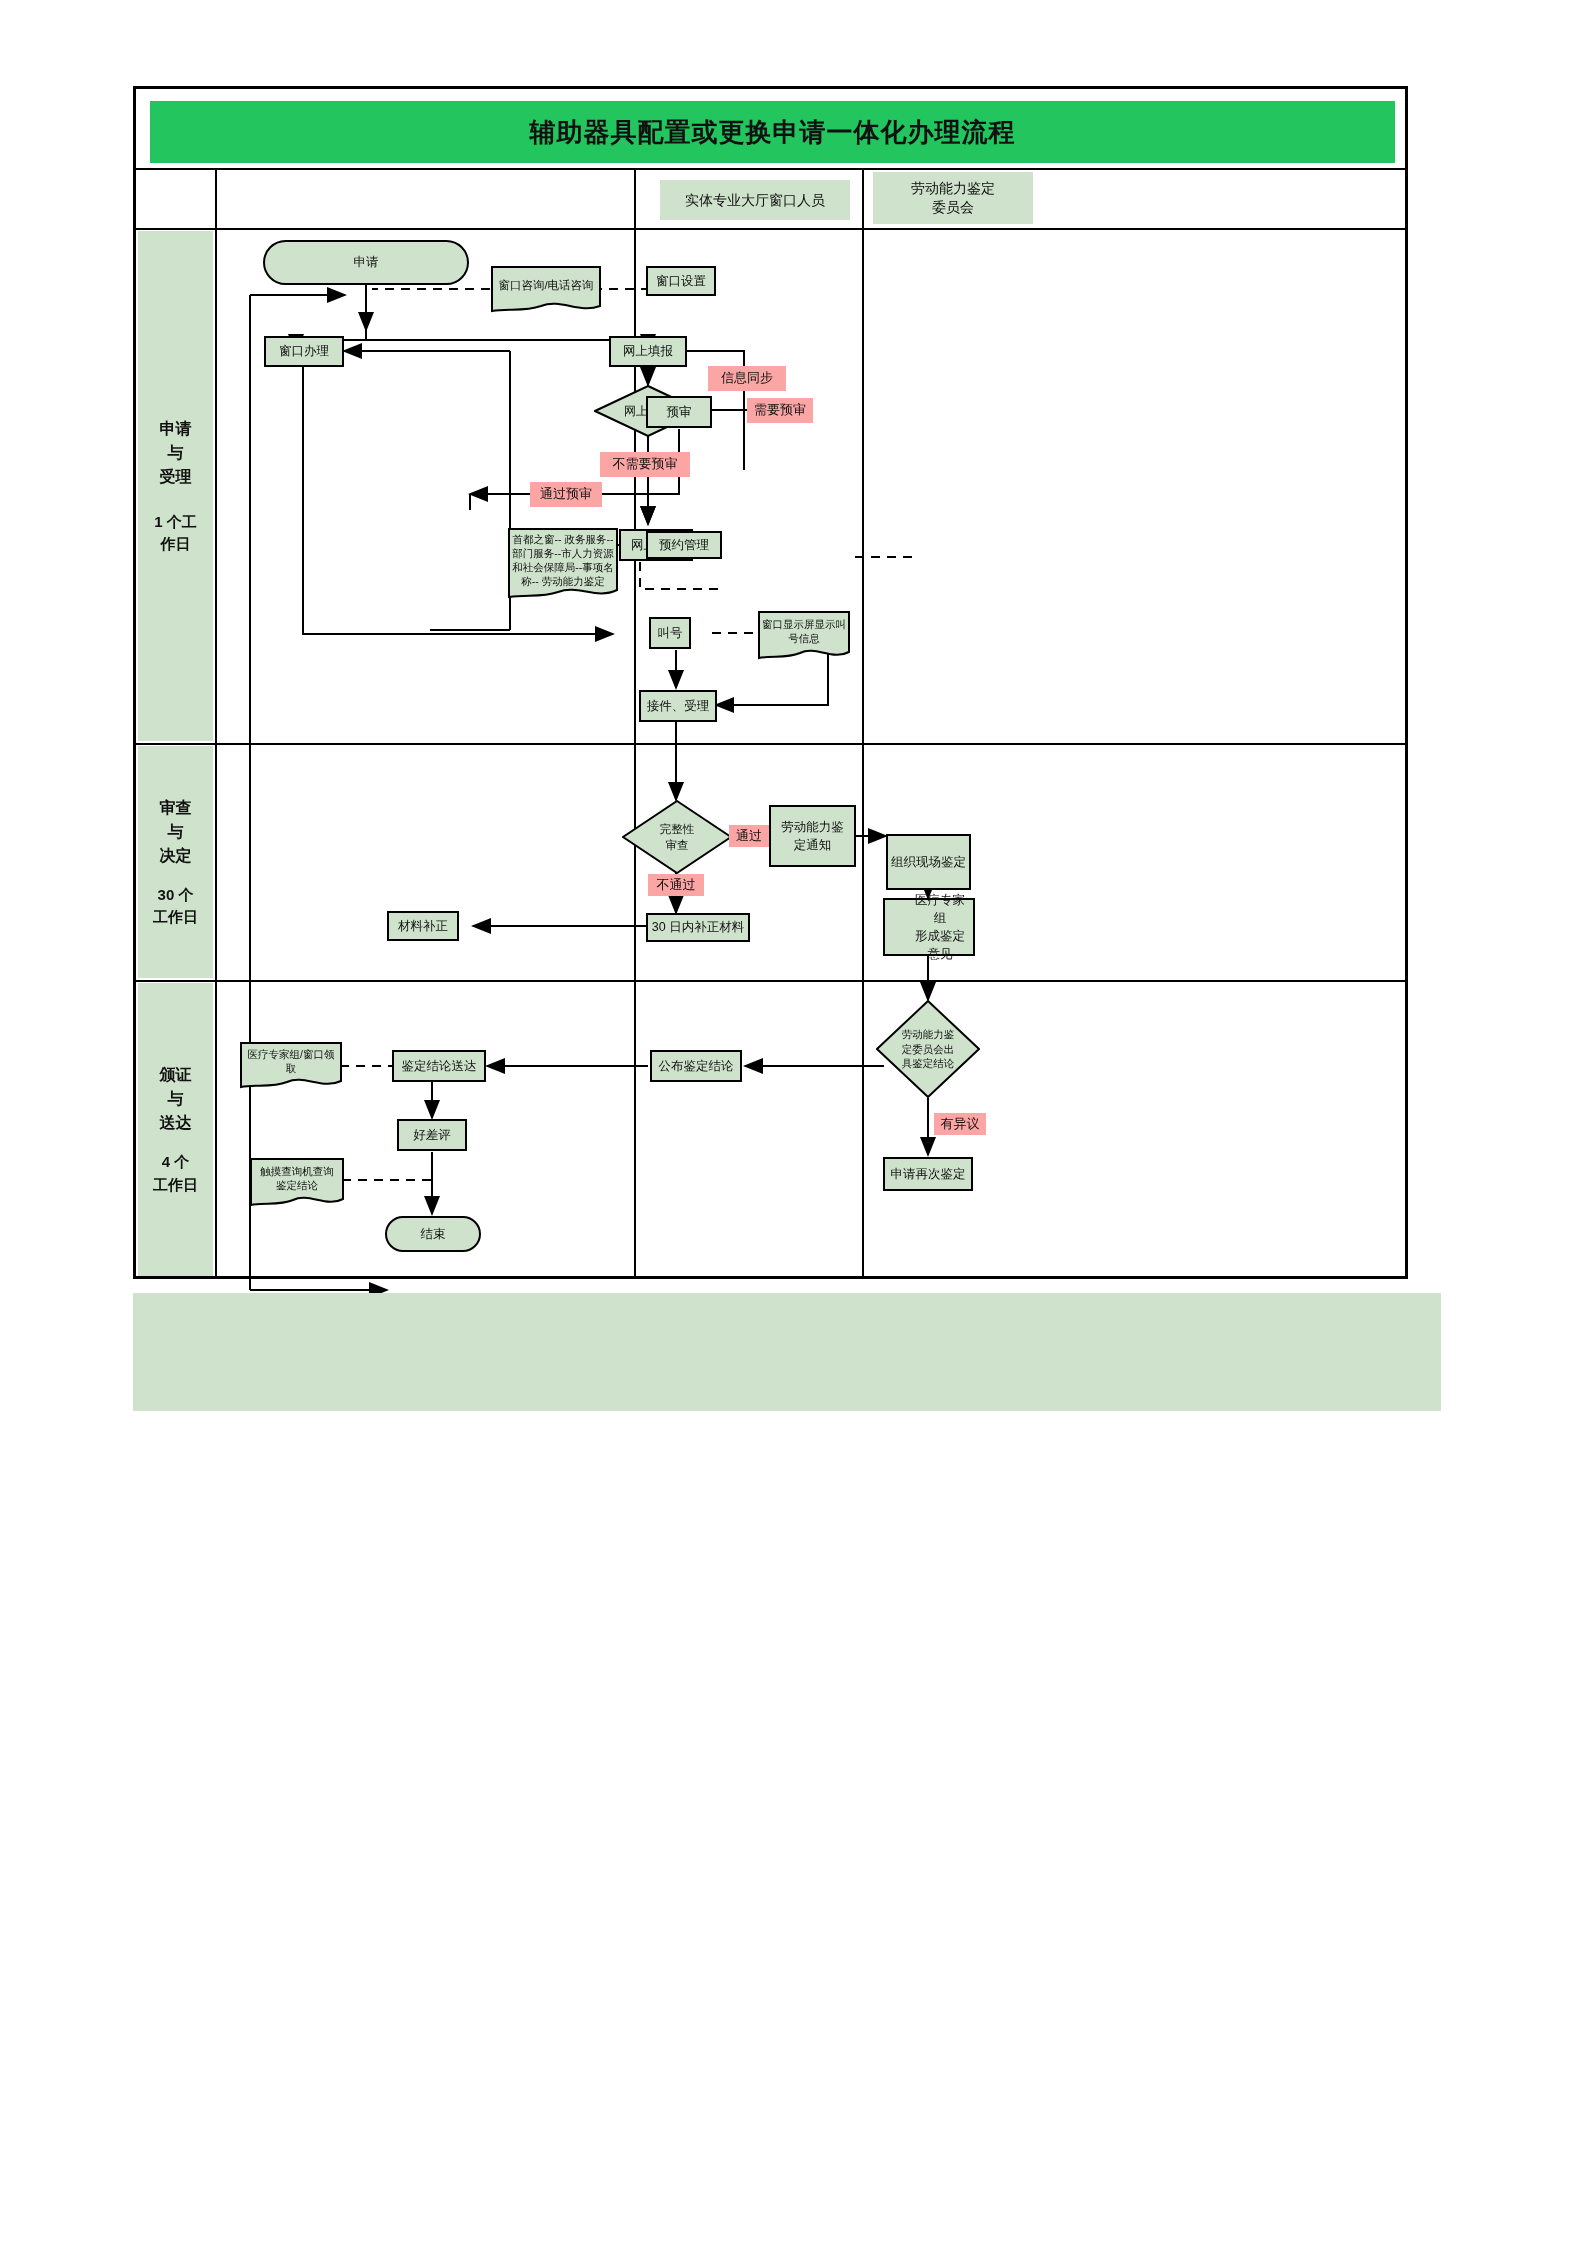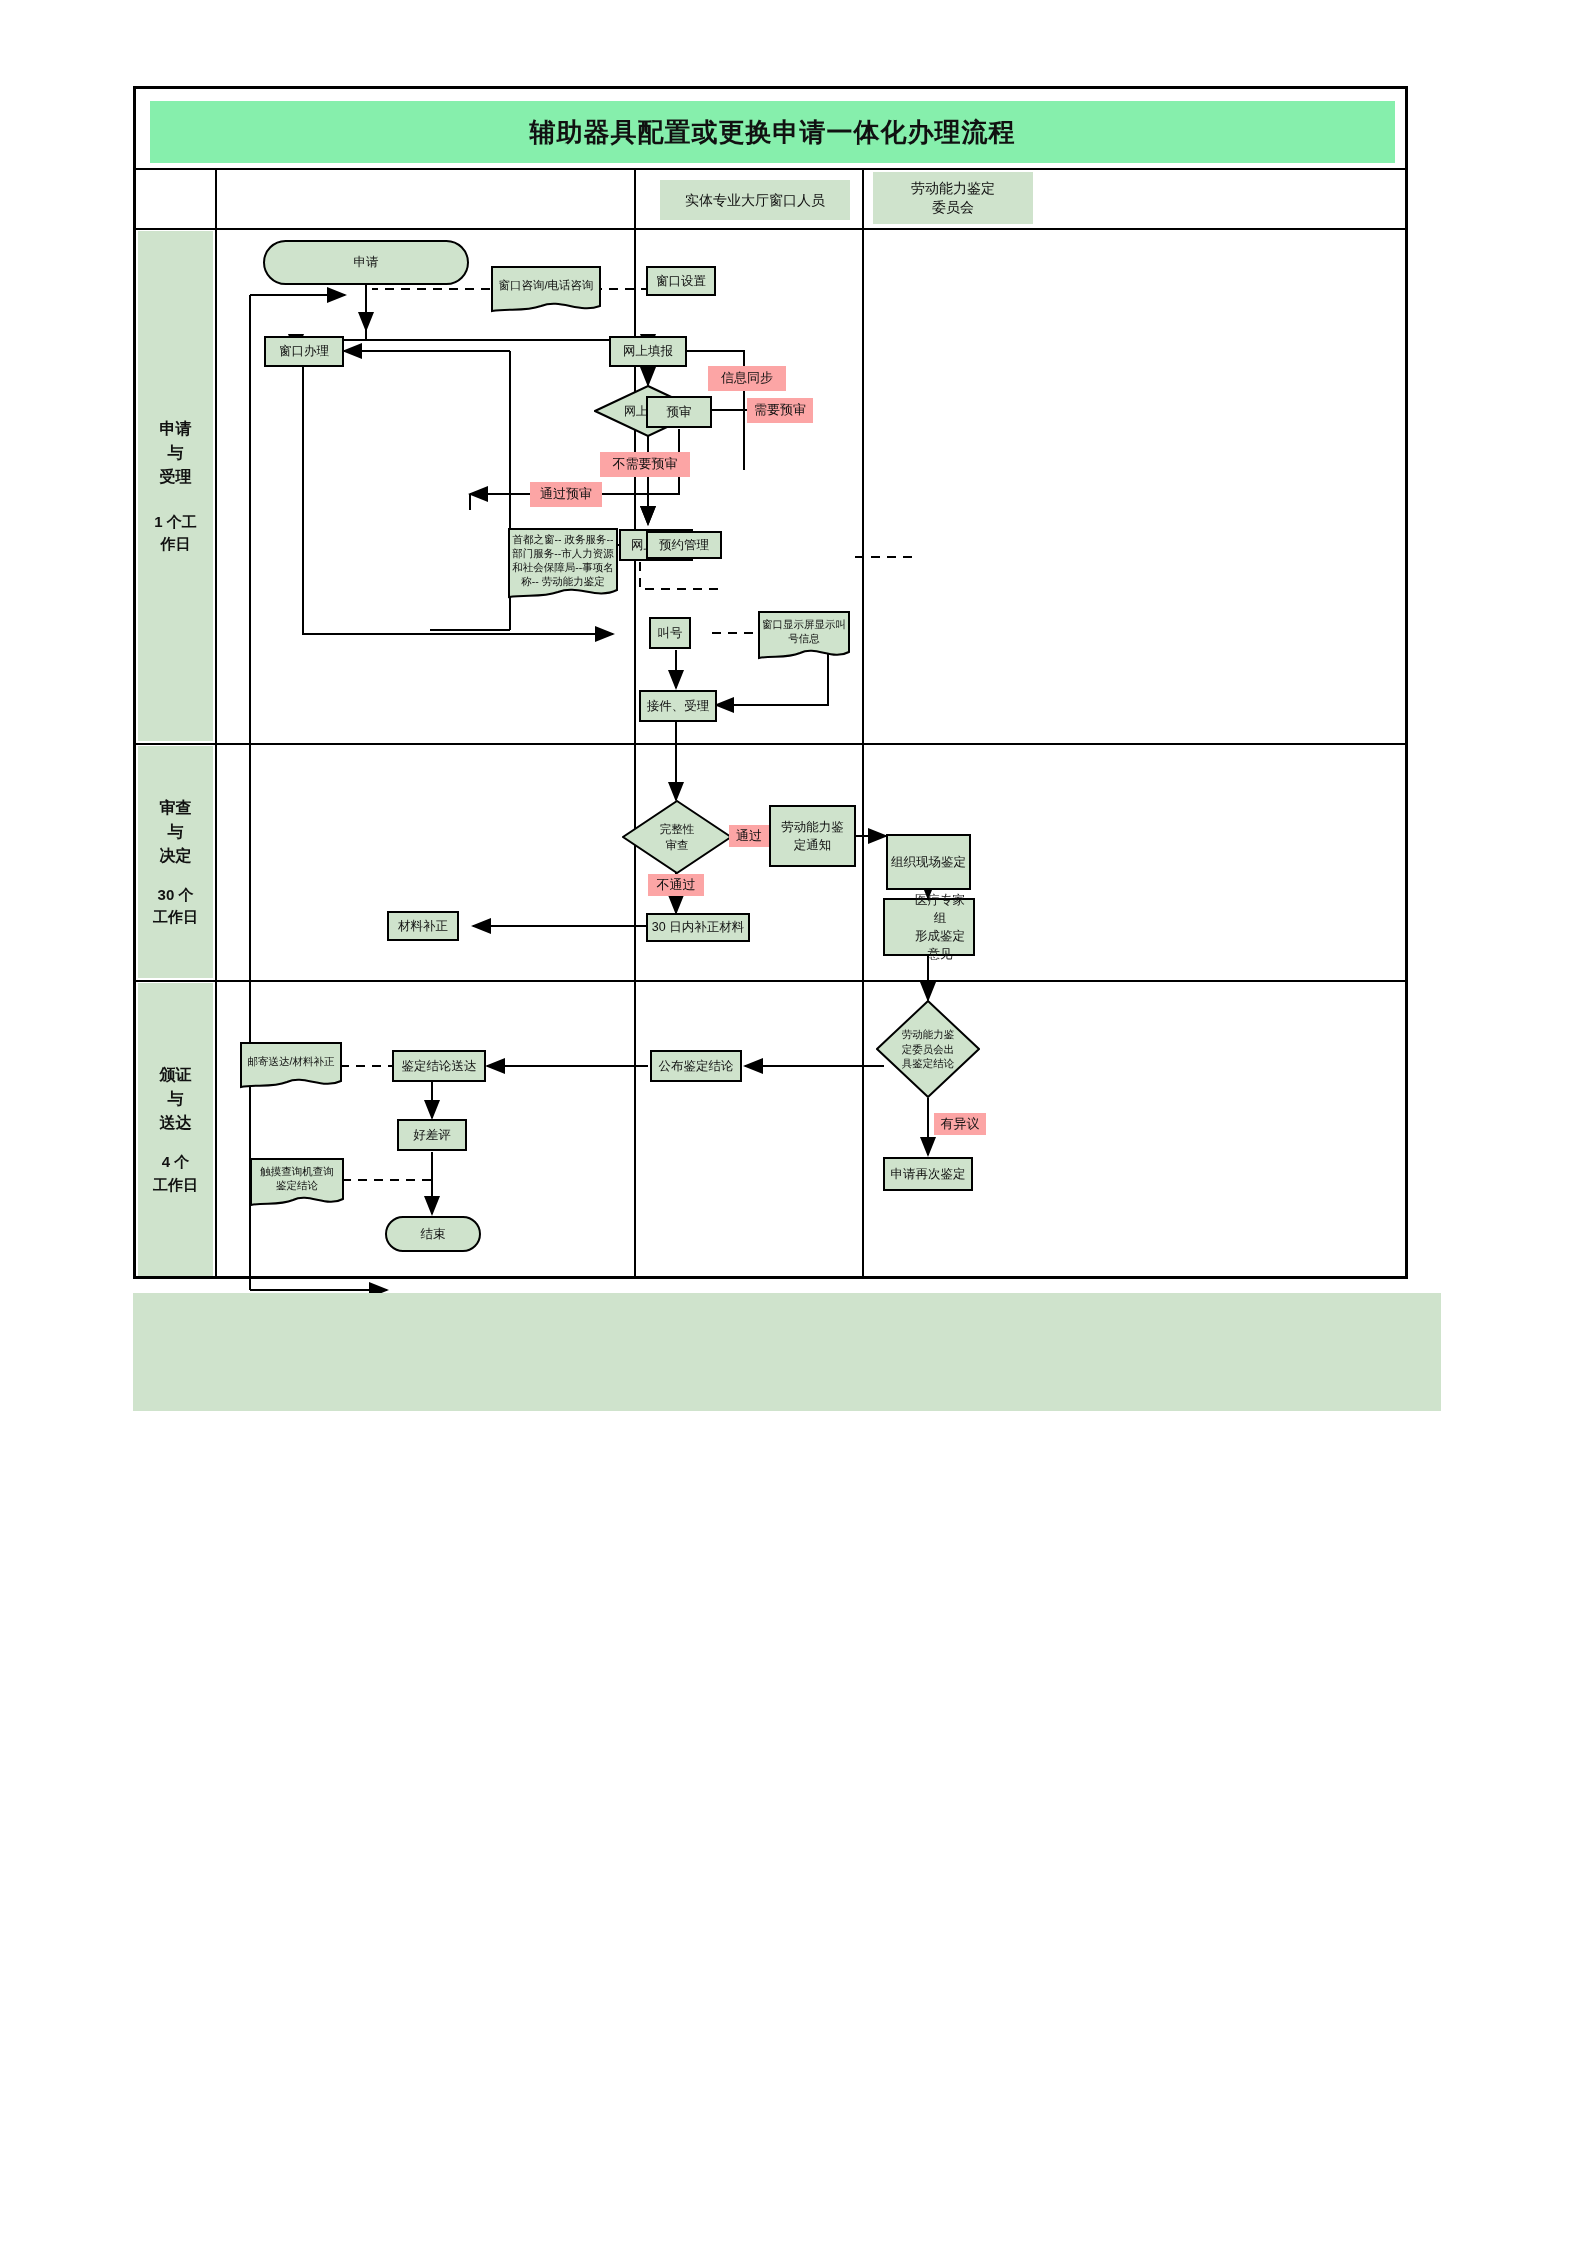--- a/index.html
+++ b/index.html
@@ -5,21 +5,21 @@
   html,body{margin:0;padding:0;background:#ffffff;}
   body{width:1587px;height:2245px;position:relative;
        font-family:"Liberation Sans","DejaVu Sans",sans-serif;}
   .page{position:absolute;left:0;top:0;width:1587px;height:2245px;}
 
   
   .frame{position:absolute;left:133px;top:86px;width:1275px;height:1193px;
          border:3px solid #000;box-sizing:border-box;}
 
   .title-band{position:absolute;left:150px;top:101px;width:1245px;height:62px;
-              background:#86efac;display:flex;align-items:center;justify-content:center;}
+              background:#22c55e;display:flex;align-items:center;justify-content:center;}
   .title-band span{font-size:26px;font-weight:bold;color:#111;letter-spacing:1px;}
 
   
   .vline{position:absolute;background:#000;width:2px;}
   .hline{position:absolute;background:#000;height:2px;}
 
   
   .colhead{position:absolute;background:#cfe3cc;display:flex;align-items:center;
            justify-content:center;text-align:center;font-size:14px;color:#111;line-height:1.35;}
 
@@ -336,21 +336,21 @@
   </div>
 
   <div class="node" style="left:392px;top:1050px;width:94px;height:32px;">
     <span>鉴定结论送达</span>
   </div>
 
   <div class="note" style="left:240px;top:1042px;width:102px;height:48px;">
     <svg width="102" height="48" viewBox="0 0 102 48">
       <path d="M1,1 H101 V39 C82,48 64,32 47,40 C32,46 15,42 1,45 Z" fill="#cfe3cc" stroke="#000" stroke-width="2"></path>
     </svg>
-    <div class="txt" style="top:-5px;font-size:10.5px;">邮寄送达/材料补正</div>
+    <div class="txt" style="top:-5px;font-size:10.5px;">医疗专家组/窗口领取</div>
   </div>
 
   <div class="node" style="left:397px;top:1119px;width:70px;height:32px;">
     <span>好差评</span>
   </div>
 
   <div class="note" style="left:250px;top:1158px;width:94px;height:50px;">
     <svg width="94" height="50" viewBox="0 0 94 50">
       <path d="M1,1 H93 V41 C76,50 59,34 43,42 C29,48 14,44 1,47 Z" fill="#cfe3cc" stroke="#000" stroke-width="2"></path>
     </svg>

